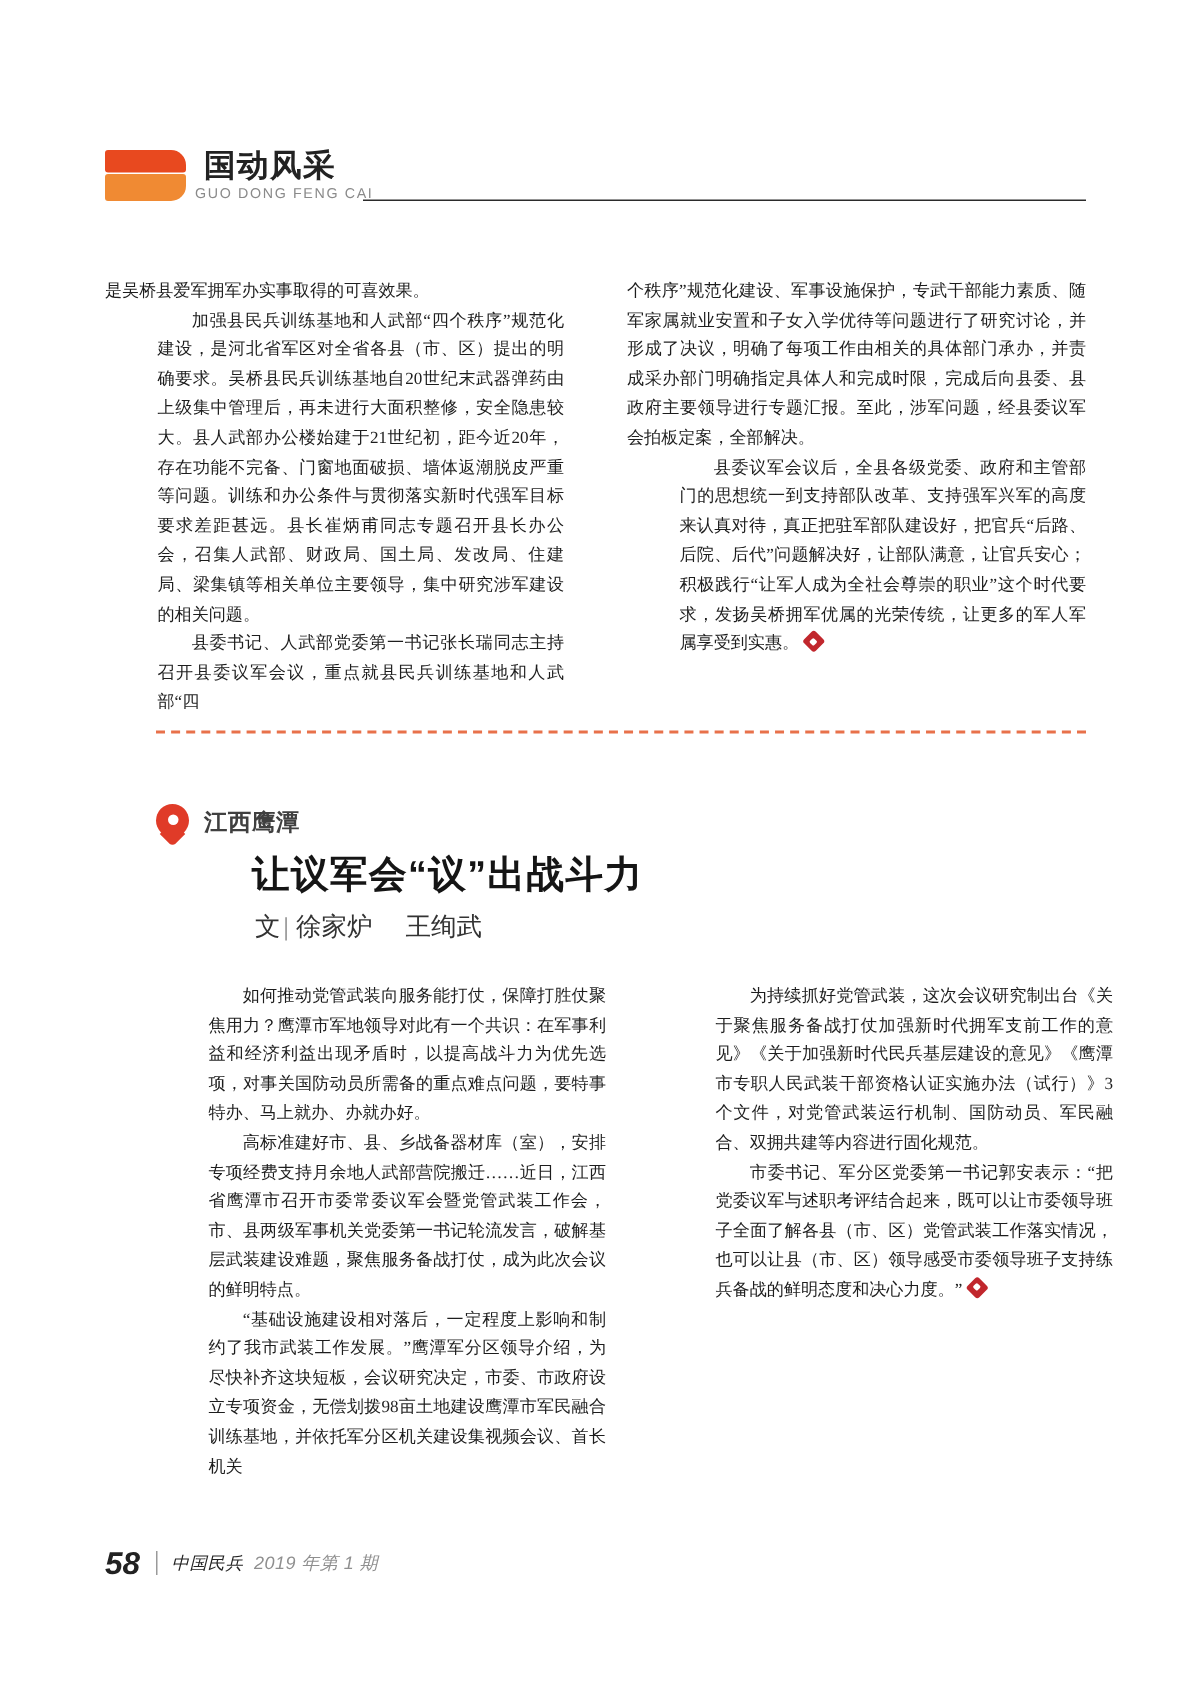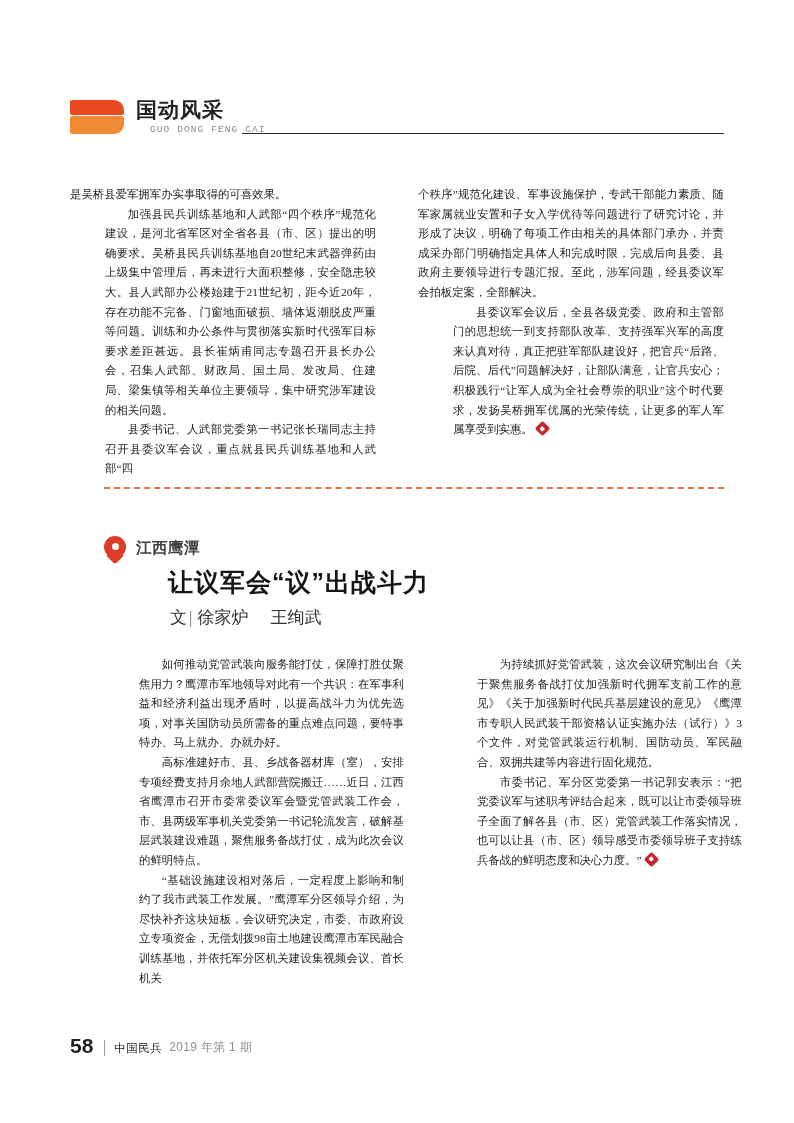--- a/index.html
+++ b/index.html
@@ -60,23 +60,23 @@
     left: 66px;
     top: 0px;
     font-family: "Liberation Sans", "DejaVu Sans", sans-serif;
     font-size: 21px;
     font-weight: bold;
     letter-spacing: 1px;
     color: #222;
   }
   .masthead-en {
     position: absolute;
-    left: 80px;
+    left: 60px;
     top: 28px;
-    font-family: Liberation Mono, monospace;
+    font-family: Liberation Sans, sans-serif;
     font-size: 9.5px;
     letter-spacing: 1.1px;
     color: #8a8a8a;
   }
   .masthead-rule {
     position: absolute;
     left: 172px;
     top: 37px;
     width: 482px;
     height: 1px;
@@ -214,21 +214,22 @@
   #bot-col-left  { left: 104px; top: 655px; width: 300px; }
   #bot-col-right { left: 442px; top: 655px; width: 300px; }
 
   
   .footer {
     position: absolute;
     left: 70px;
     top: 1028px;
     height: 28px;
     display: flex;
-    align-items: flex-end;
+    align-items: center;
+    font-style: italic;
   }
   .folio {
     font-family: "Liberation Sans", "DejaVu Sans", sans-serif;
     font-size: 21px;
     font-weight: bold;
     color: #222;
     line-height: 1;
   }
   .footer-divider {
     width: 1px;

